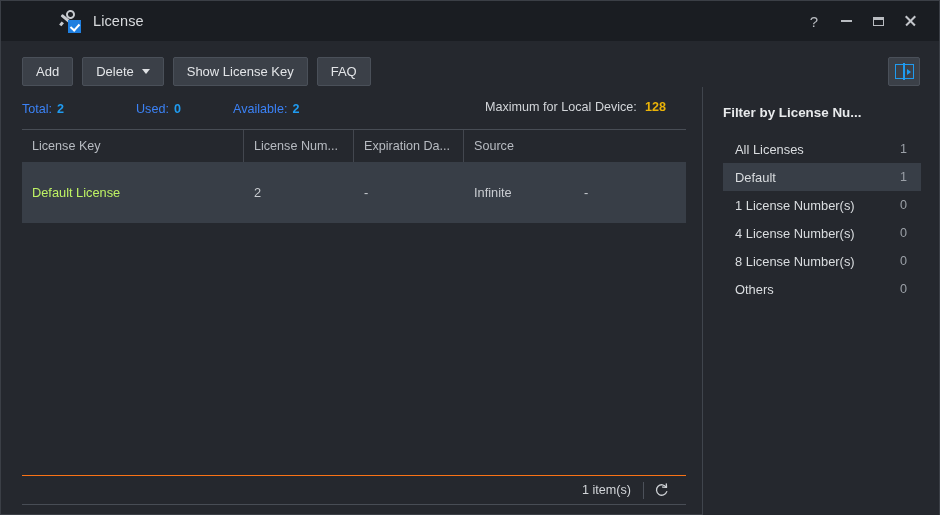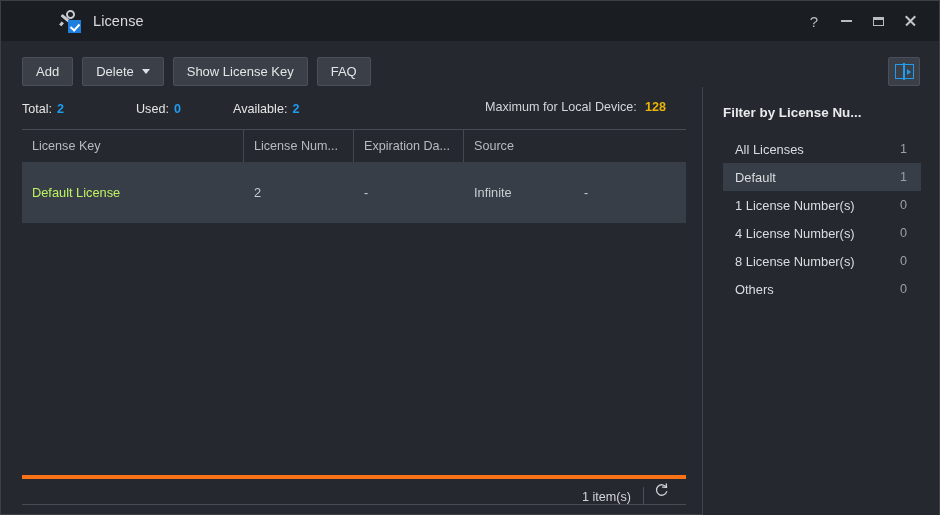--- a/index.html
+++ b/index.html
@@ -192,21 +192,21 @@
   .stats {
     position: absolute;
     left: 21px; top: 99px;
     height: 17px;
     display: flex;
     align-items: center;
     font-size: 12.6px;
     color: #d2d5d9;
   }
   .stat { display: flex; align-items: baseline; }
-  .stat .lbl { color: #e5e5e5; }
+  .stat .lbl { color: #3b82f6; }
   .stat .val { color: #1f9bf0; font-weight: bold; margin-left: 5px; }
   .stat.s1 { margin-right: 0; width: 114px; }
   .stat.s2 { width: 97px; }
   .stat.s3 { width: 100px; }
 
   .stat-right {
     position: absolute;
     left: 484px; top: 99px;
     height: 17px;
     display: flex;
@@ -264,24 +264,24 @@
     white-space: nowrap;
   }
   .td.dim { color: #c9ccd1; }
 
   
   .footer {
     position: absolute;
     left: 21px; top: 474px;
     width: 664px;
     height: 30px;
-    border-top: 4px solid #f97316;
+    border-top: 1px solid #f97316;
     border-bottom: 1px solid #484d55;
     display: flex;
-    align-items: flex-end;
+    align-items: center;
     justify-content: flex-end;
     padding-right: 8px;
     gap: 0;
   }
   .item-count {
     font-size: 12.6px;
     color: #d2d5d9;
     padding-right: 12px;
   }
   .foot-sep {

